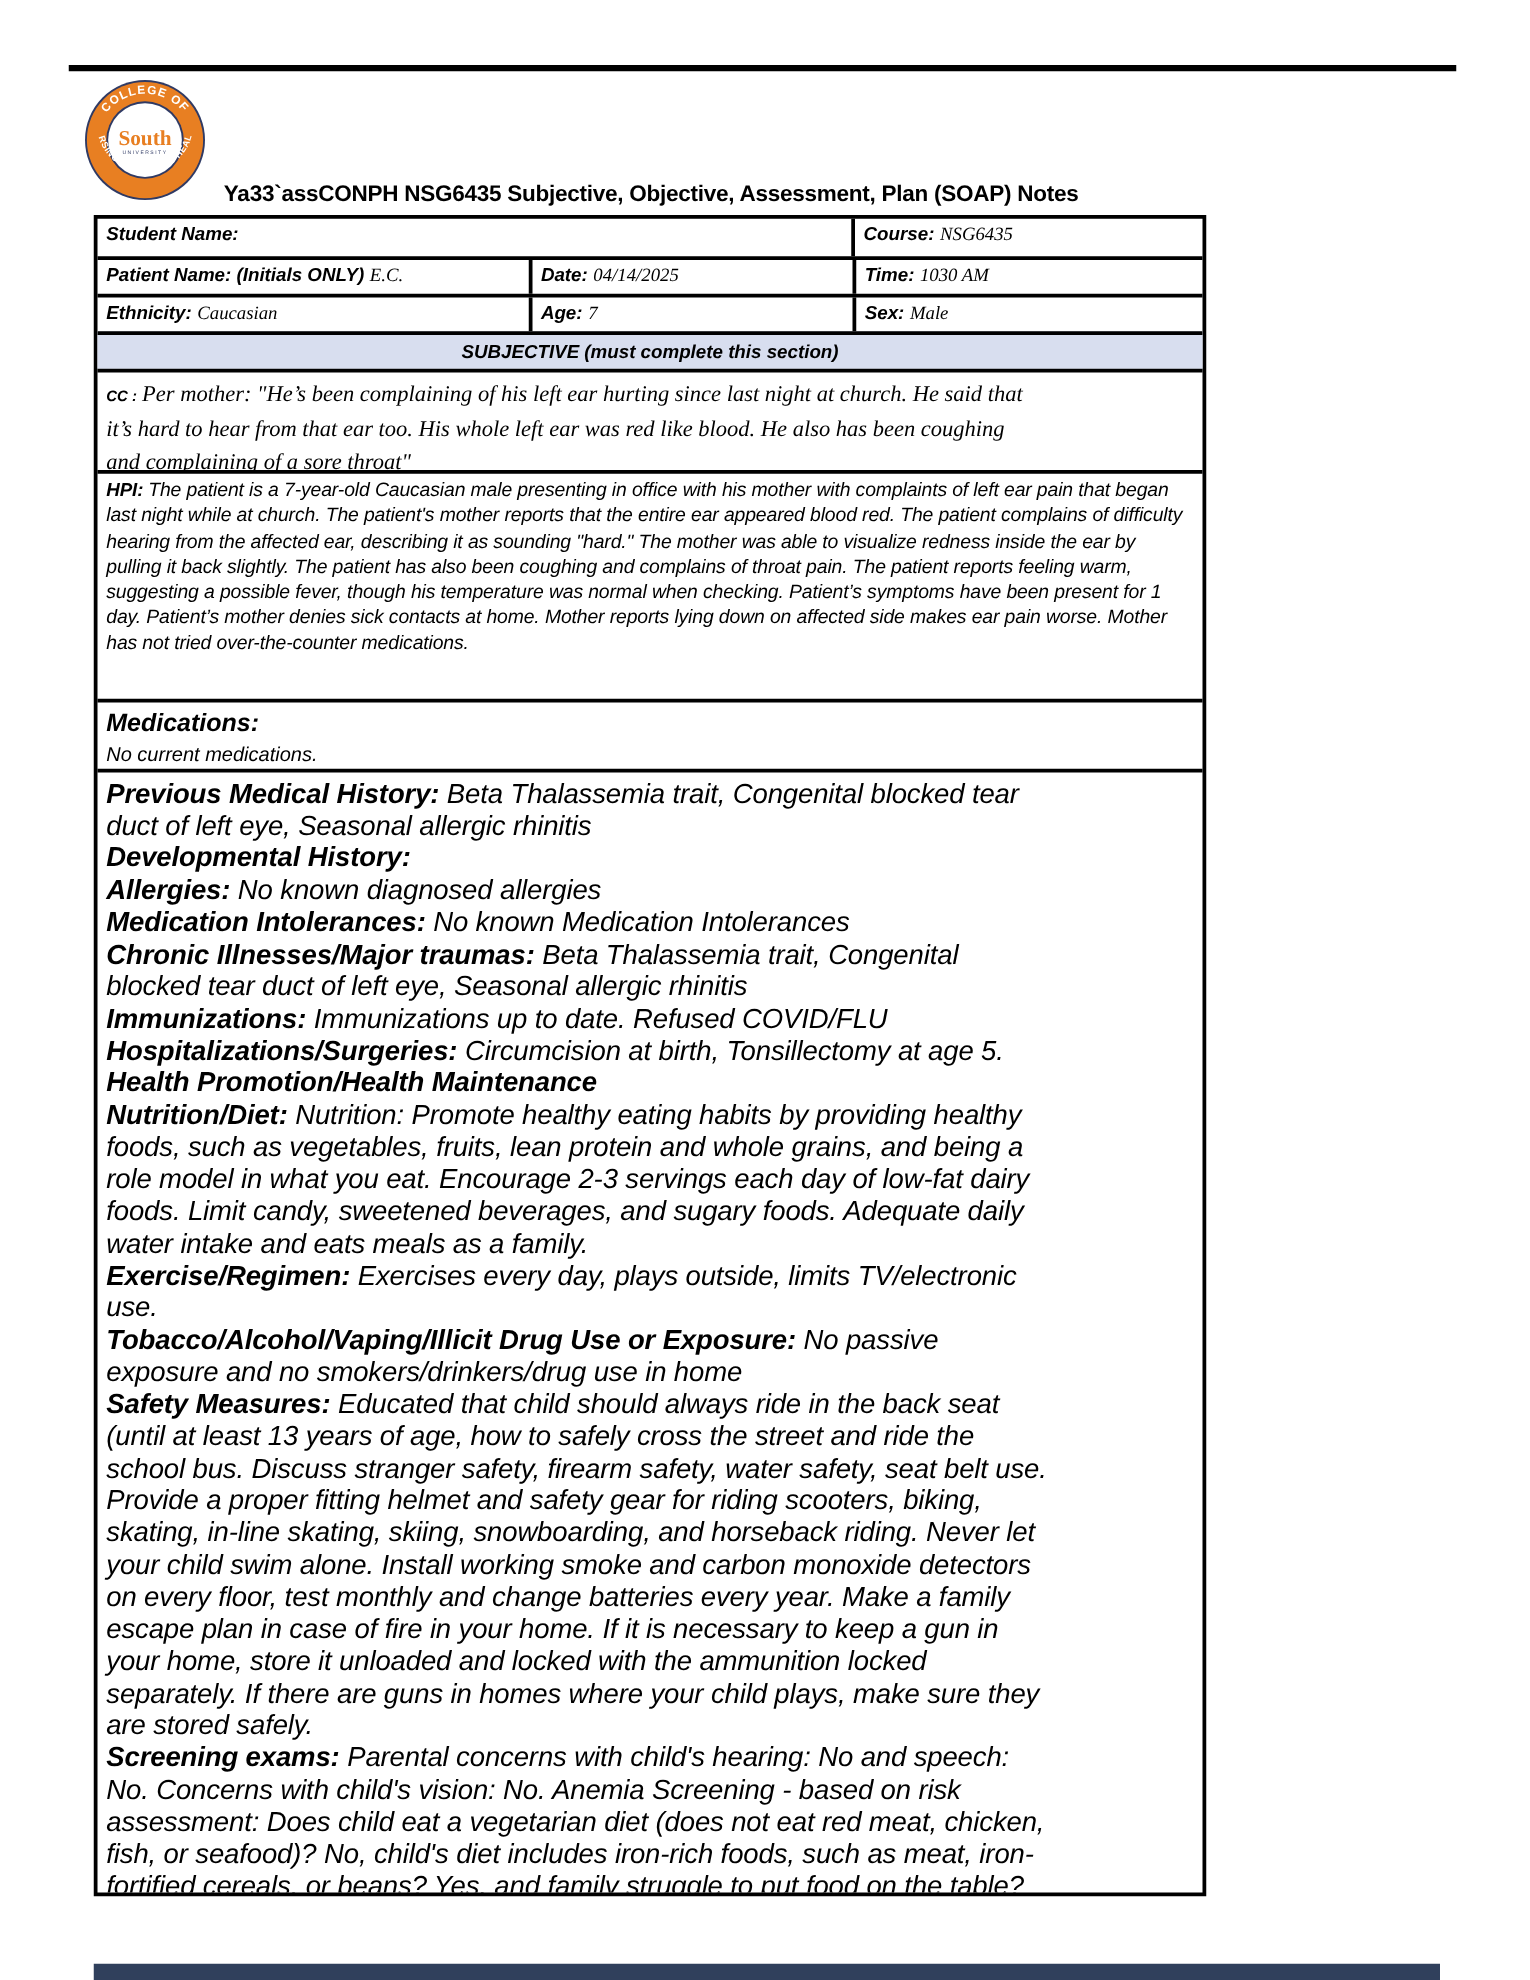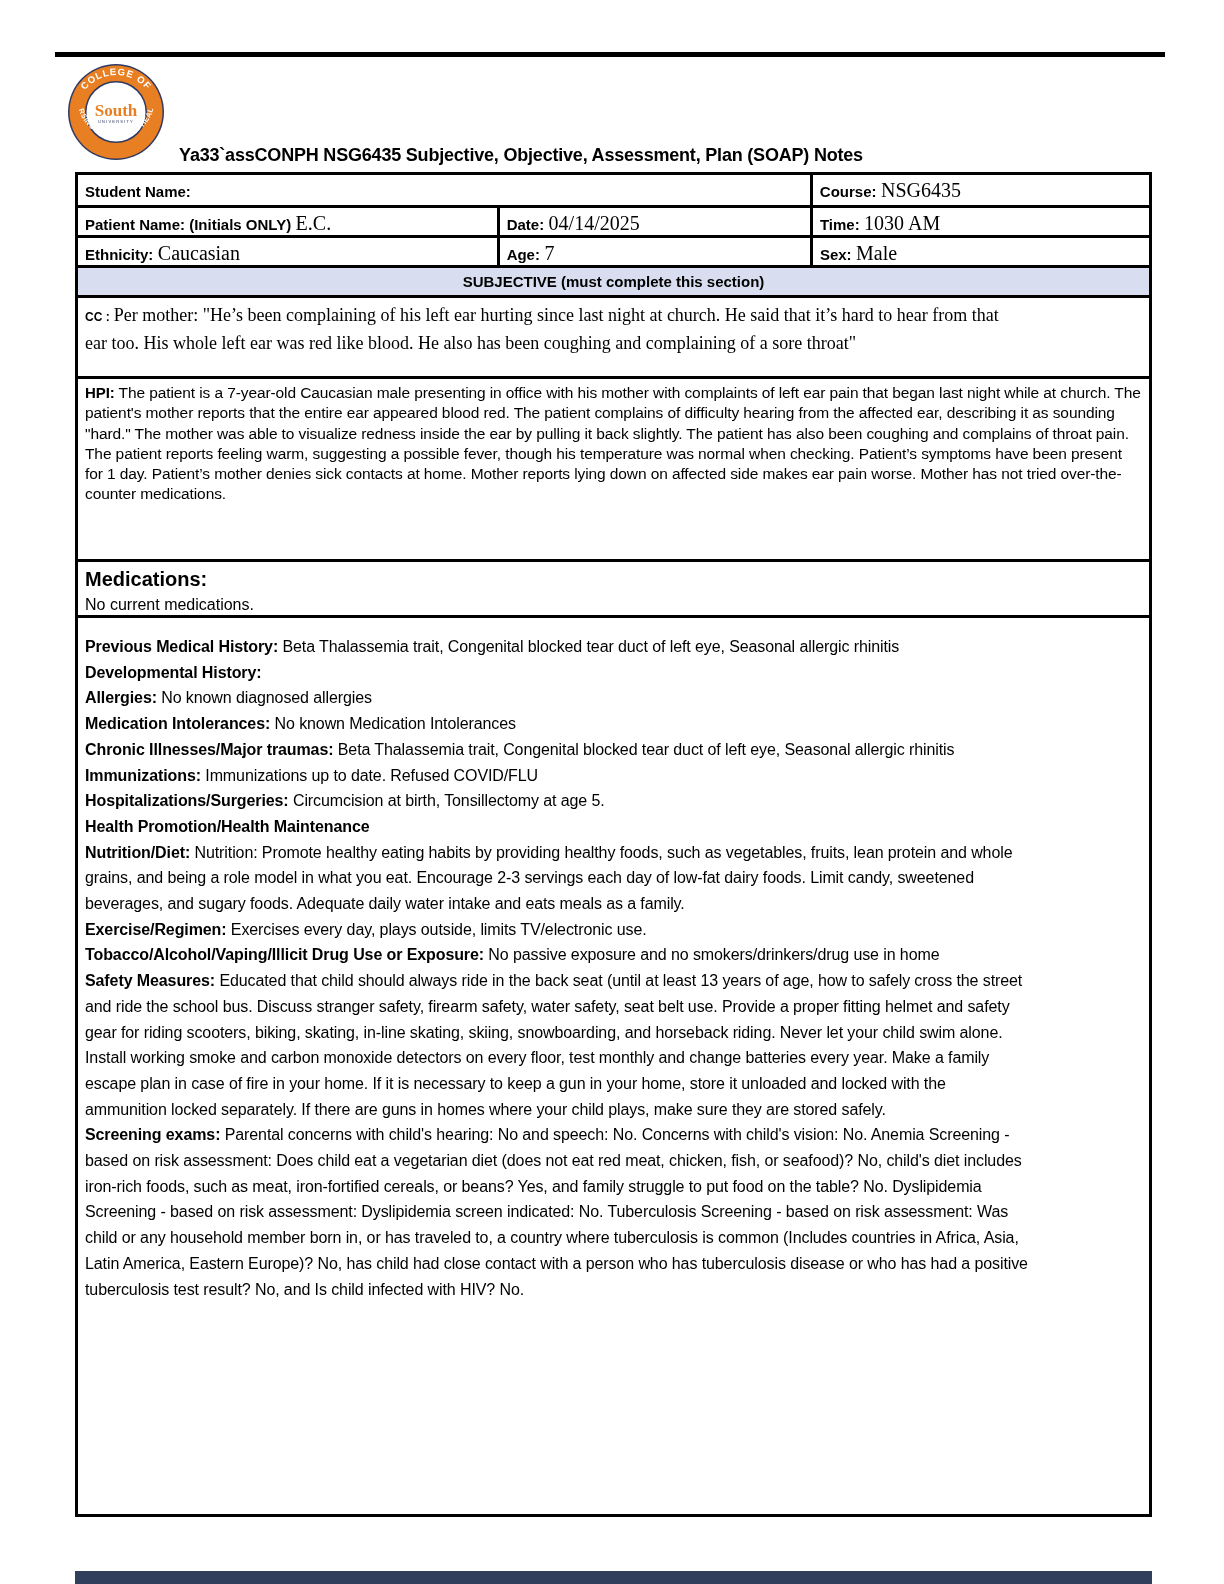--- a/index.html
+++ b/index.html
@@ -7,42 +7,42 @@
     width:1224px;height:1584px;position:relative;background:#ffffff;
     font-family:"Liberation Sans",sans-serif;color:#000;
   }
   .top-rule{position:absolute;left:55px;top:52px;width:1110px;height:5px;background:#000;}
   .logo{position:absolute;left:66px;top:62px;width:100px;height:100px;}
   .page-title{
     position:absolute;left:0;top:145px;width:1042px;text-align:center;
     font-size:18px;font-weight:bold;letter-spacing:-0.2px;
   }
   .soap-table{
-    position:absolute;left:75px;top:172px;width:1077px;
-    border:3px solid #000;box-sizing:border-box;background:#fff;
+    position:absolute;left:75px;top:172px;width:890px;
+    border:3px solid #000;box-sizing:border-box;background:#fff;font-style:italic;
   }
   .trow{display:flex;border-top:3px solid #000;box-sizing:border-box;}
   .trow:first-child{border-top:none;}
   .tcell{box-sizing:border-box;padding:4px 6px 2px 7px;overflow:hidden;}
   .tcell + .tcell{border-left:3px solid #000;}
   .lbl{font-weight:bold;font-size:15px;}
-  .val{font-family:"Liberation Serif",serif;font-size:20px;}
+  .val{font-family:"Liberation Serif",serif;font-size:15px;}
   .r-short{height:30px;}
   .subj-row{height:30px;justify-content:center;align-items:center;
     text-align:center;font-weight:bold;font-size:15px;}
   .cc-row{height:81px;}
   .cc-cell{font-family:"Liberation Serif",serif;font-size:18px;line-height:26px;padding-right:135px;}
   .cc-lab{font-family:"Liberation Sans",sans-serif;font-weight:bold;font-size:12px;margin-right:4px;}
   .hpi-row{height:183px;}
   .hpi-cell{font-size:15.5px;line-height:20.3px;letter-spacing:-0.1px;}
   .hpi-lab{font-weight:bold;font-size:15px;margin-right:4px;}
   .med-row{height:56px;}
   .med-cell{font-size:16px;line-height:26px;}
   .hist-row{height:899px;}
-  .hist-cell{font-size:16px;line-height:25.7px;letter-spacing:-0.1px;padding-right:118px;margin-top:12px;}
+  .hist-cell{font-size:22px;line-height:25.7px;letter-spacing:-0.1px;padding-right:118px;}
   .hist-cell .b{font-weight:bold;}
   .bottom-bar{position:absolute;left:75px;top:1571px;width:1077px;height:13px;}
 </style>
 </head>
 <body>
 
 <div class="top-rule"></div>
 
 <svg class="logo" viewBox="0 0 100 100">
   <circle cx="50" cy="50" r="48" fill="#2F3A64"></circle>

